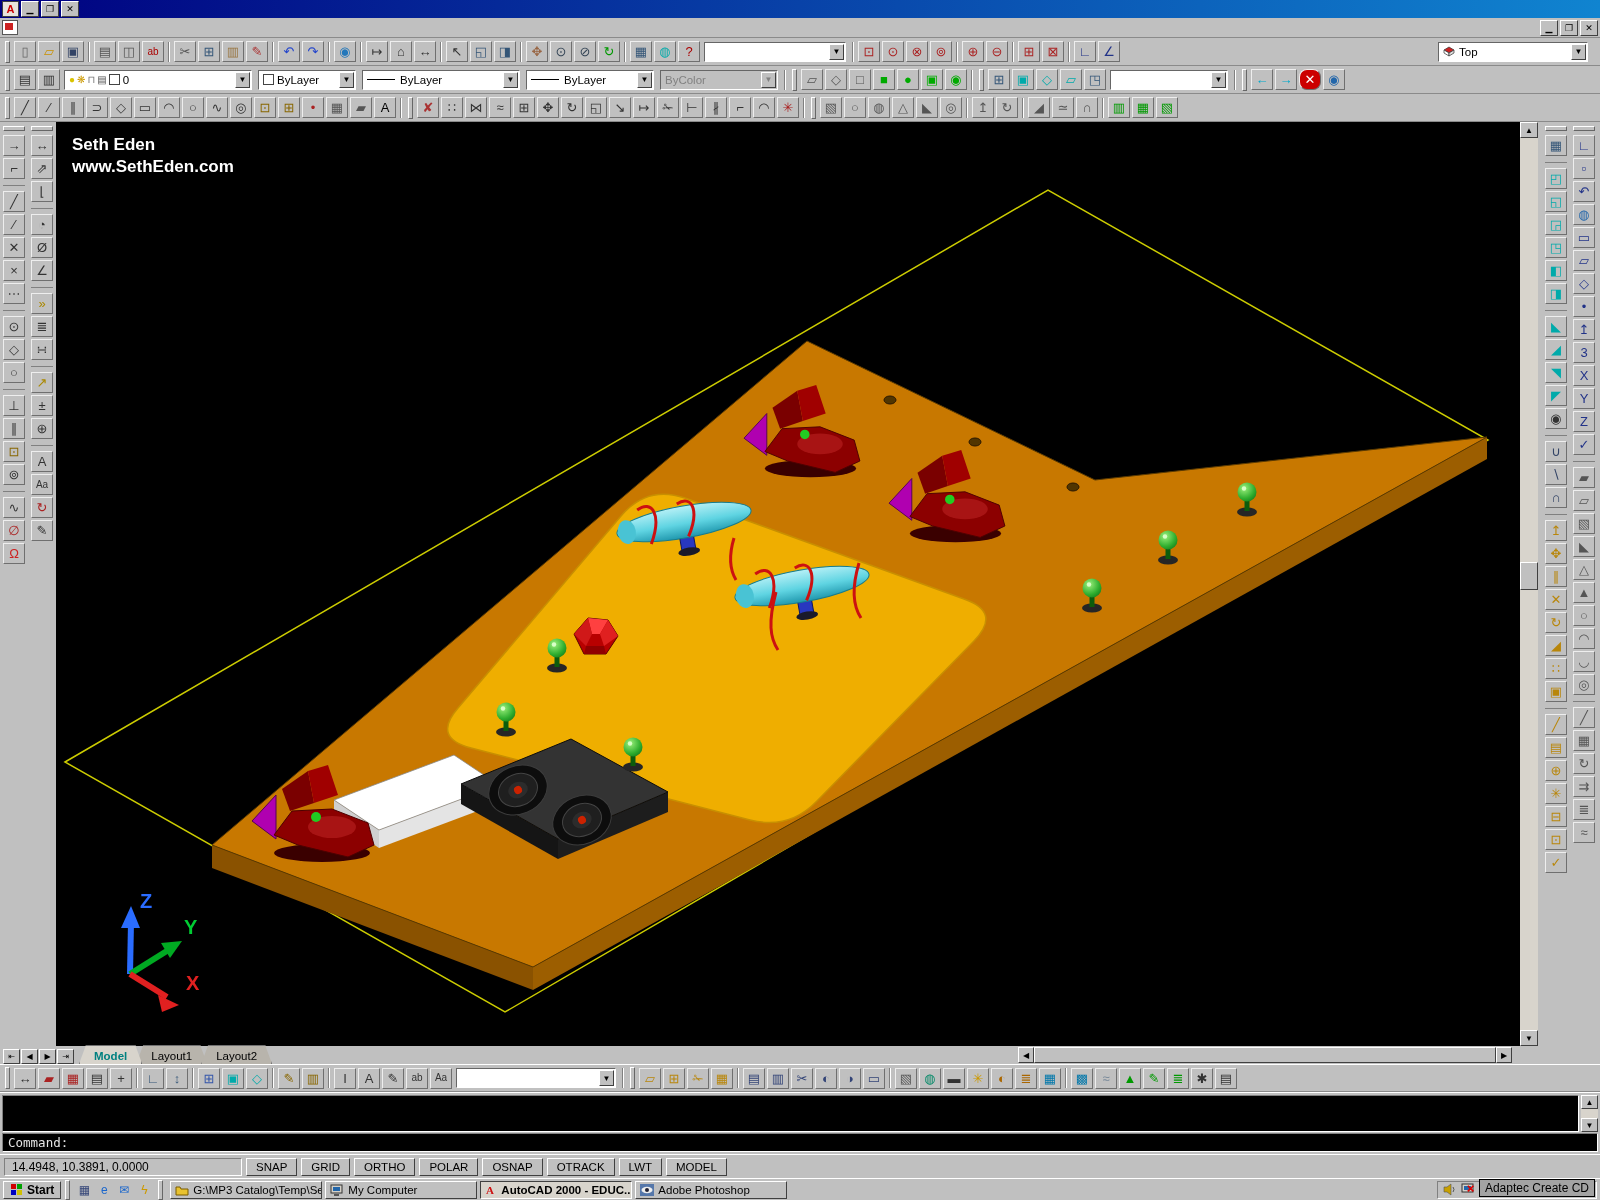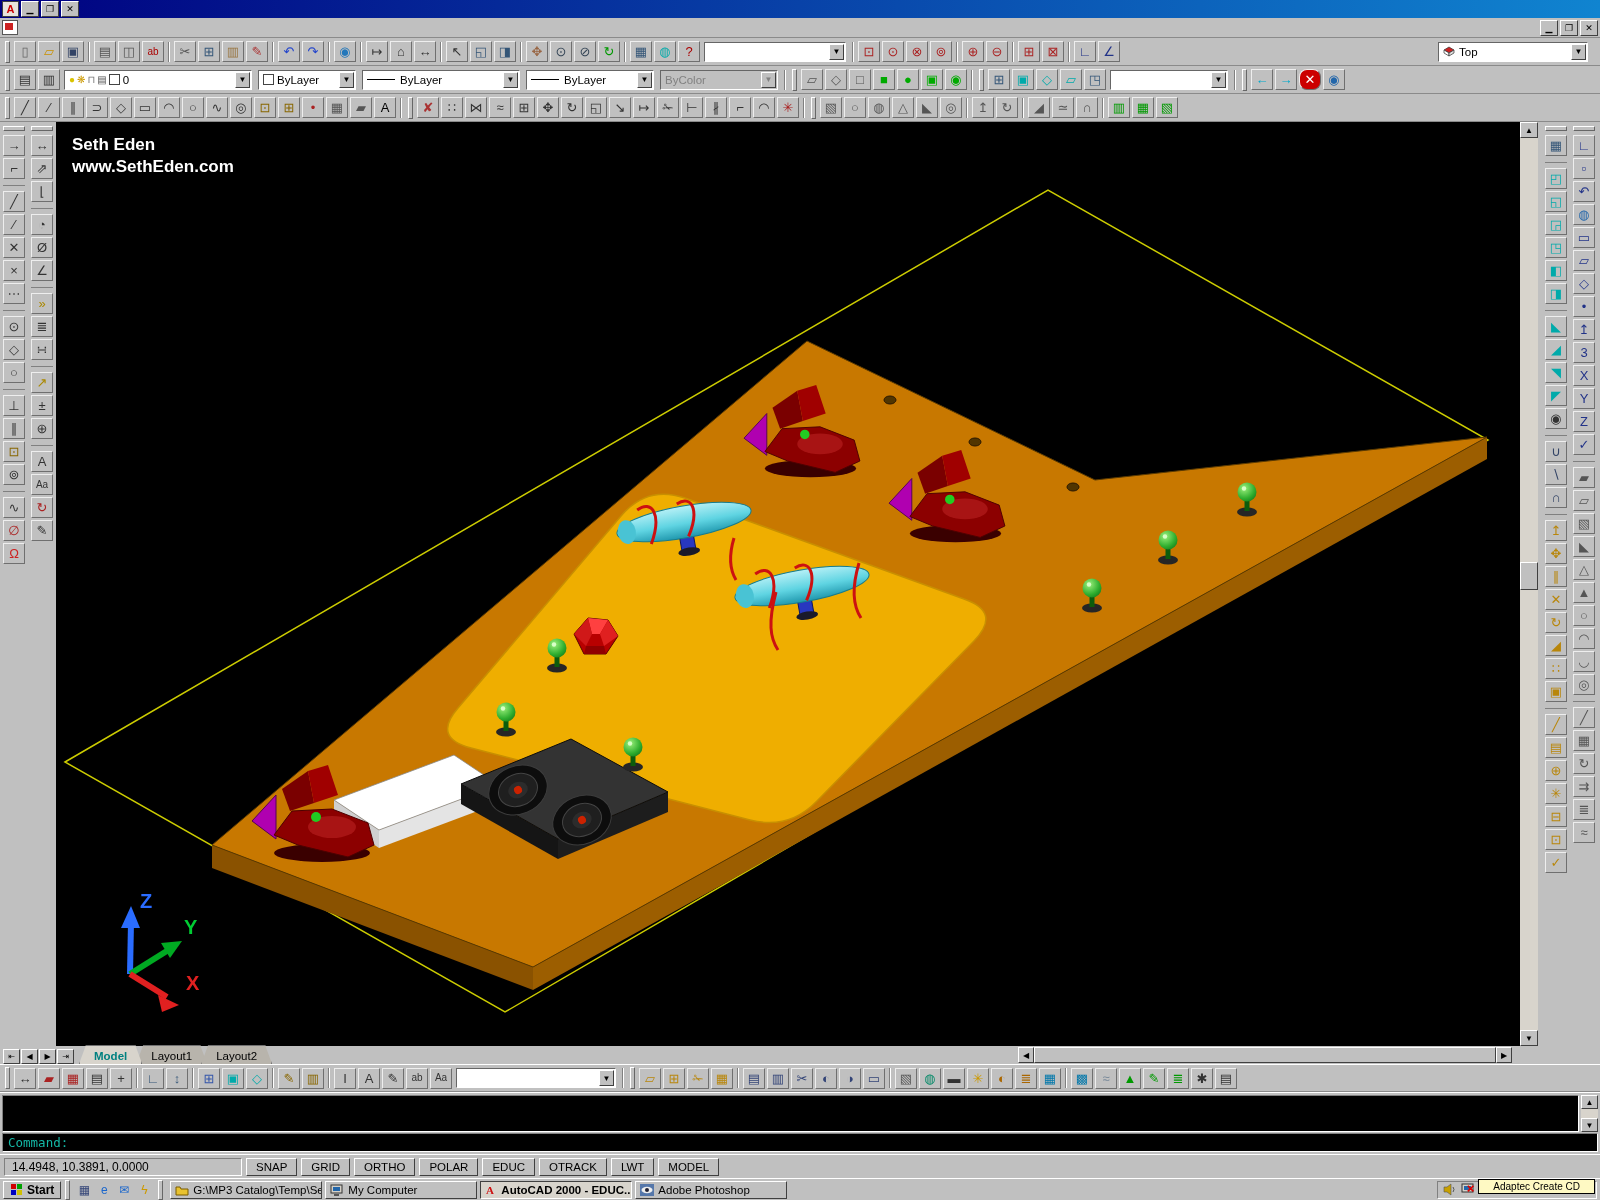--- a/index.html
+++ b/index.html
@@ -66,21 +66,21 @@
     display:flex;align-items:center;}
   .tab.active{background:#d8d4cc;font-weight:bold;color:#008080;z-index:2;}
   
   .cmdwrap{position:absolute;top:1092px;left:0;width:1600px;height:62px;background:#c0c0c0;
     border-top:1px solid #fff;box-sizing:border-box;}
   .cmdhist{position:absolute;left:2px;top:2px;right:21px;height:37px;background:#000;color:#e8e8d0;
     font-family:"DejaVu Sans Mono",monospace;font-size:12.5px;line-height:17px;padding:1px 5px;
     border:1px solid;border-color:#808080 #fff #fff #808080;box-sizing:border-box;overflow:hidden;}
   .cmdscroll{position:absolute;right:2px;top:2px;width:17px;height:37px;background:#d8d4cc;}
   .cmdscroll .sbtn{width:17px;height:14px;}
-  .cmdline{position:absolute;left:2px;right:2px;bottom:2px;height:19px;background:#000;color:#14b8a6;
+  .cmdline{position:absolute;left:2px;right:2px;bottom:2px;height:19px;background:#000;color:#e5e5e5;
     font-family:"DejaVu Sans Mono",monospace;font-size:12.5px;display:flex;align-items:center;padding:0 5px;
     border:1px solid;border-color:#808080 #fff #fff #808080;box-sizing:border-box;}
   
   .statusbar{position:absolute;top:1154px;left:0;width:1600px;height:24px;background:#c0c0c0;
     display:flex;align-items:center;border-top:1px solid #fff;padding:0 4px;box-sizing:border-box;}
   .coords{width:238px;height:18px;border:1px solid;border-color:#808080 #fff #fff #808080;font-size:12px;
     display:flex;align-items:center;padding-left:7px;box-sizing:border-box;}
   .stbtn{height:18px;padding:0 9px;font-size:11.5px;display:flex;align-items:center;margin-left:4px;
     border:1px solid;border-color:#fff #404040 #404040 #fff;box-sizing:border-box;}
   
@@ -89,22 +89,22 @@
   .startbtn{height:18px;display:flex;align-items:center;gap:3px;padding:0 6px;font-weight:bold;font-size:12px;
     border:1px solid;border-color:#fff #404040 #404040 #fff;box-sizing:border-box;flex:none;}
   .tbdiv{width:3px;height:18px;border:1px solid;border-color:#fff #666 #666 #fff;margin:0 4px;flex:none;}
   .qlbtn{width:20px;height:18px;display:flex;align-items:center;justify-content:center;font-size:12px;flex:none;}
   .taskbtn{width:152px;height:18px;border:1px solid;border-color:#fff #404040 #404040 #fff;display:flex;
     align-items:center;font-size:11.5px;padding:0 4px;margin-left:3px;gap:4px;white-space:nowrap;
     overflow:hidden;box-sizing:border-box;flex:none;}
   .taskbtn.active{border-color:#404040 #fff #fff #404040;background:#d8d4cc;font-weight:bold;}
   .tray{margin-left:auto;height:18px;border:1px solid;border-color:#808080 #fff #fff #808080;display:flex;
     align-items:center;padding:0 5px;gap:4px;position:relative;min-width:160px;justify-content:flex-start;box-sizing:border-box;}
-  .tooltip{position:absolute;right:1px;top:-3px;background:#fef9c3;border:1px solid #000;font-size:10px;
-    padding:1px 14px;white-space:nowrap;z-index:5;}
+  .tooltip{position:absolute;right:1px;top:-3px;background:#a3a3a3;border:1px solid #000;font-size:12px;
+    padding:1px 5px;white-space:nowrap;z-index:5;}
 </style>
 </head>
 <body>
 
 <div class="screen">
 
   <div class="titlebar">
     <span class="appicon">A</span>
     <span class="winbtn">▁</span>
     <span class="winbtn">❐</span>
@@ -1135,21 +1135,21 @@
     <div class="cmdline">Command:</div>
   </div>
 
   <div class="statusbar">
     <div class="coords">14.4948, 10.3891, 0.0000</div>
     <span id="toggles" style="display:flex;align-items:center;">
         <span class="stbtn">SNAP</span>
         <span class="stbtn">GRID</span>
         <span class="stbtn">ORTHO</span>
         <span class="stbtn">POLAR</span>
-        <span class="stbtn">EDUC</span>
+        <span class="stbtn">OSNAP</span>
         <span class="stbtn">OTRACK</span>
         <span class="stbtn">LWT</span>
         <span class="stbtn">MODEL</span>
       </span>
   </div>
 
   <div class="taskbar">
     <div class="startbtn">
       <svg width="14" height="13">
         <rect x="1" y="1" width="5" height="5" fill="#d00000"></rect>

